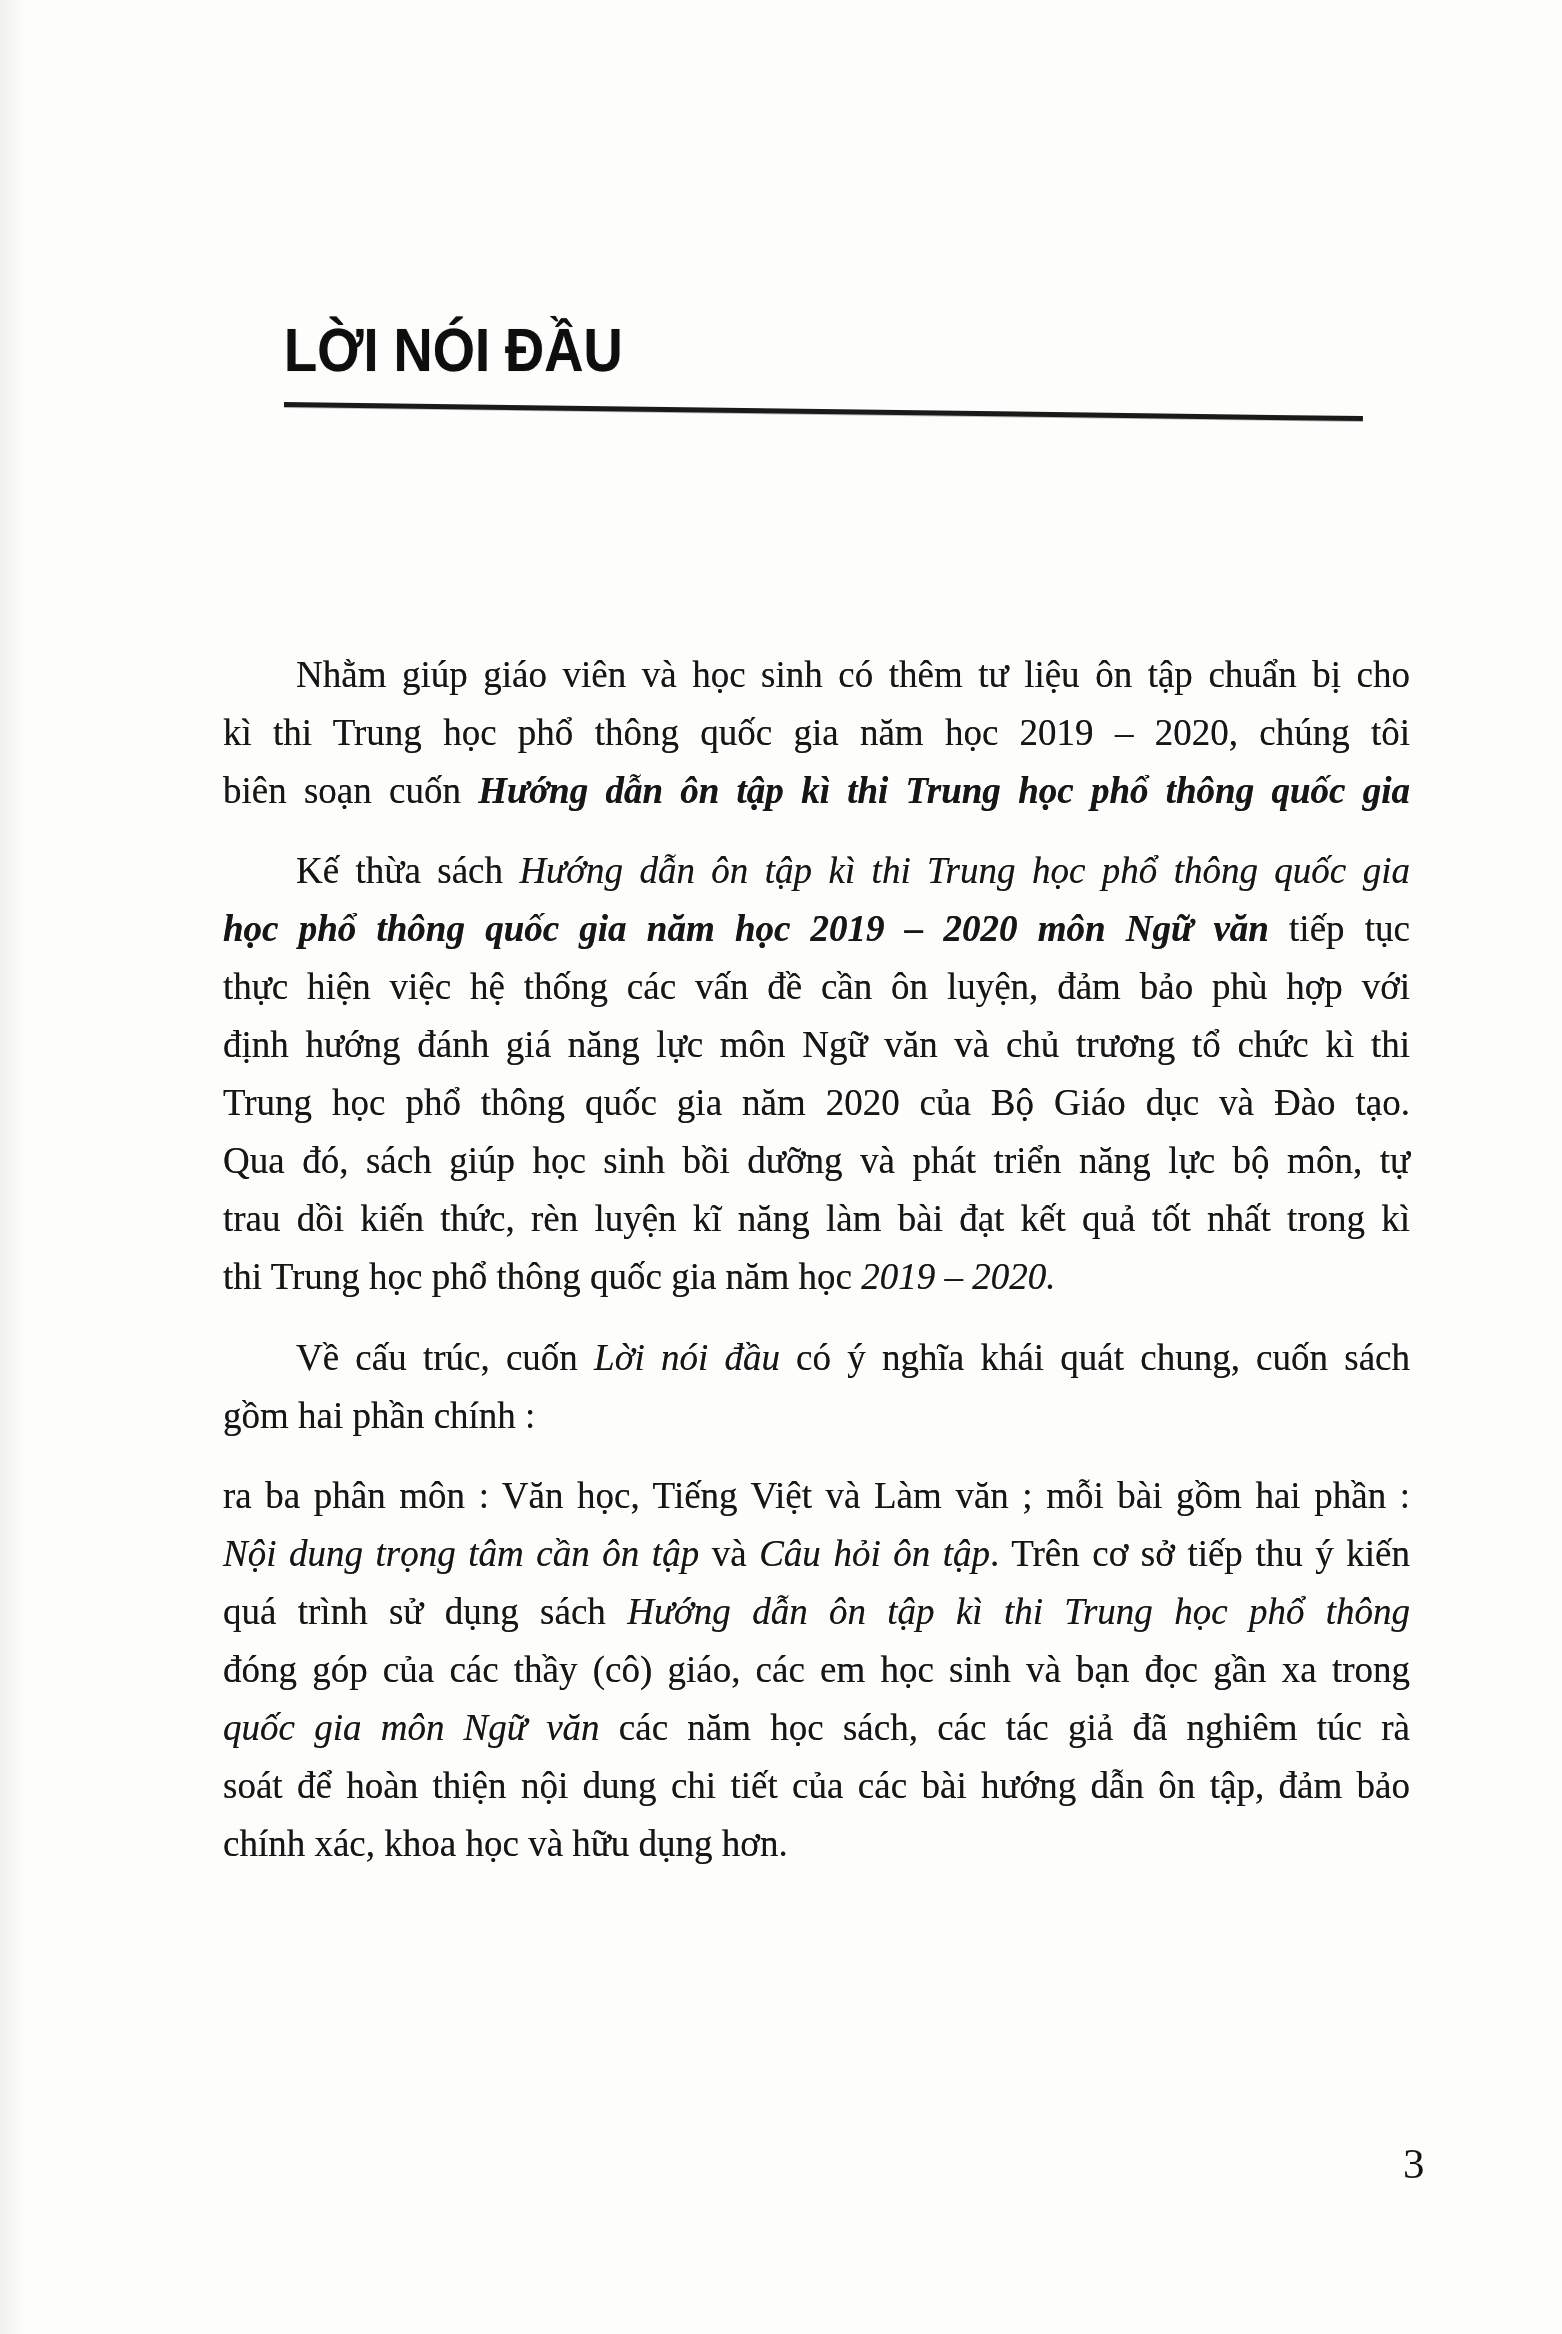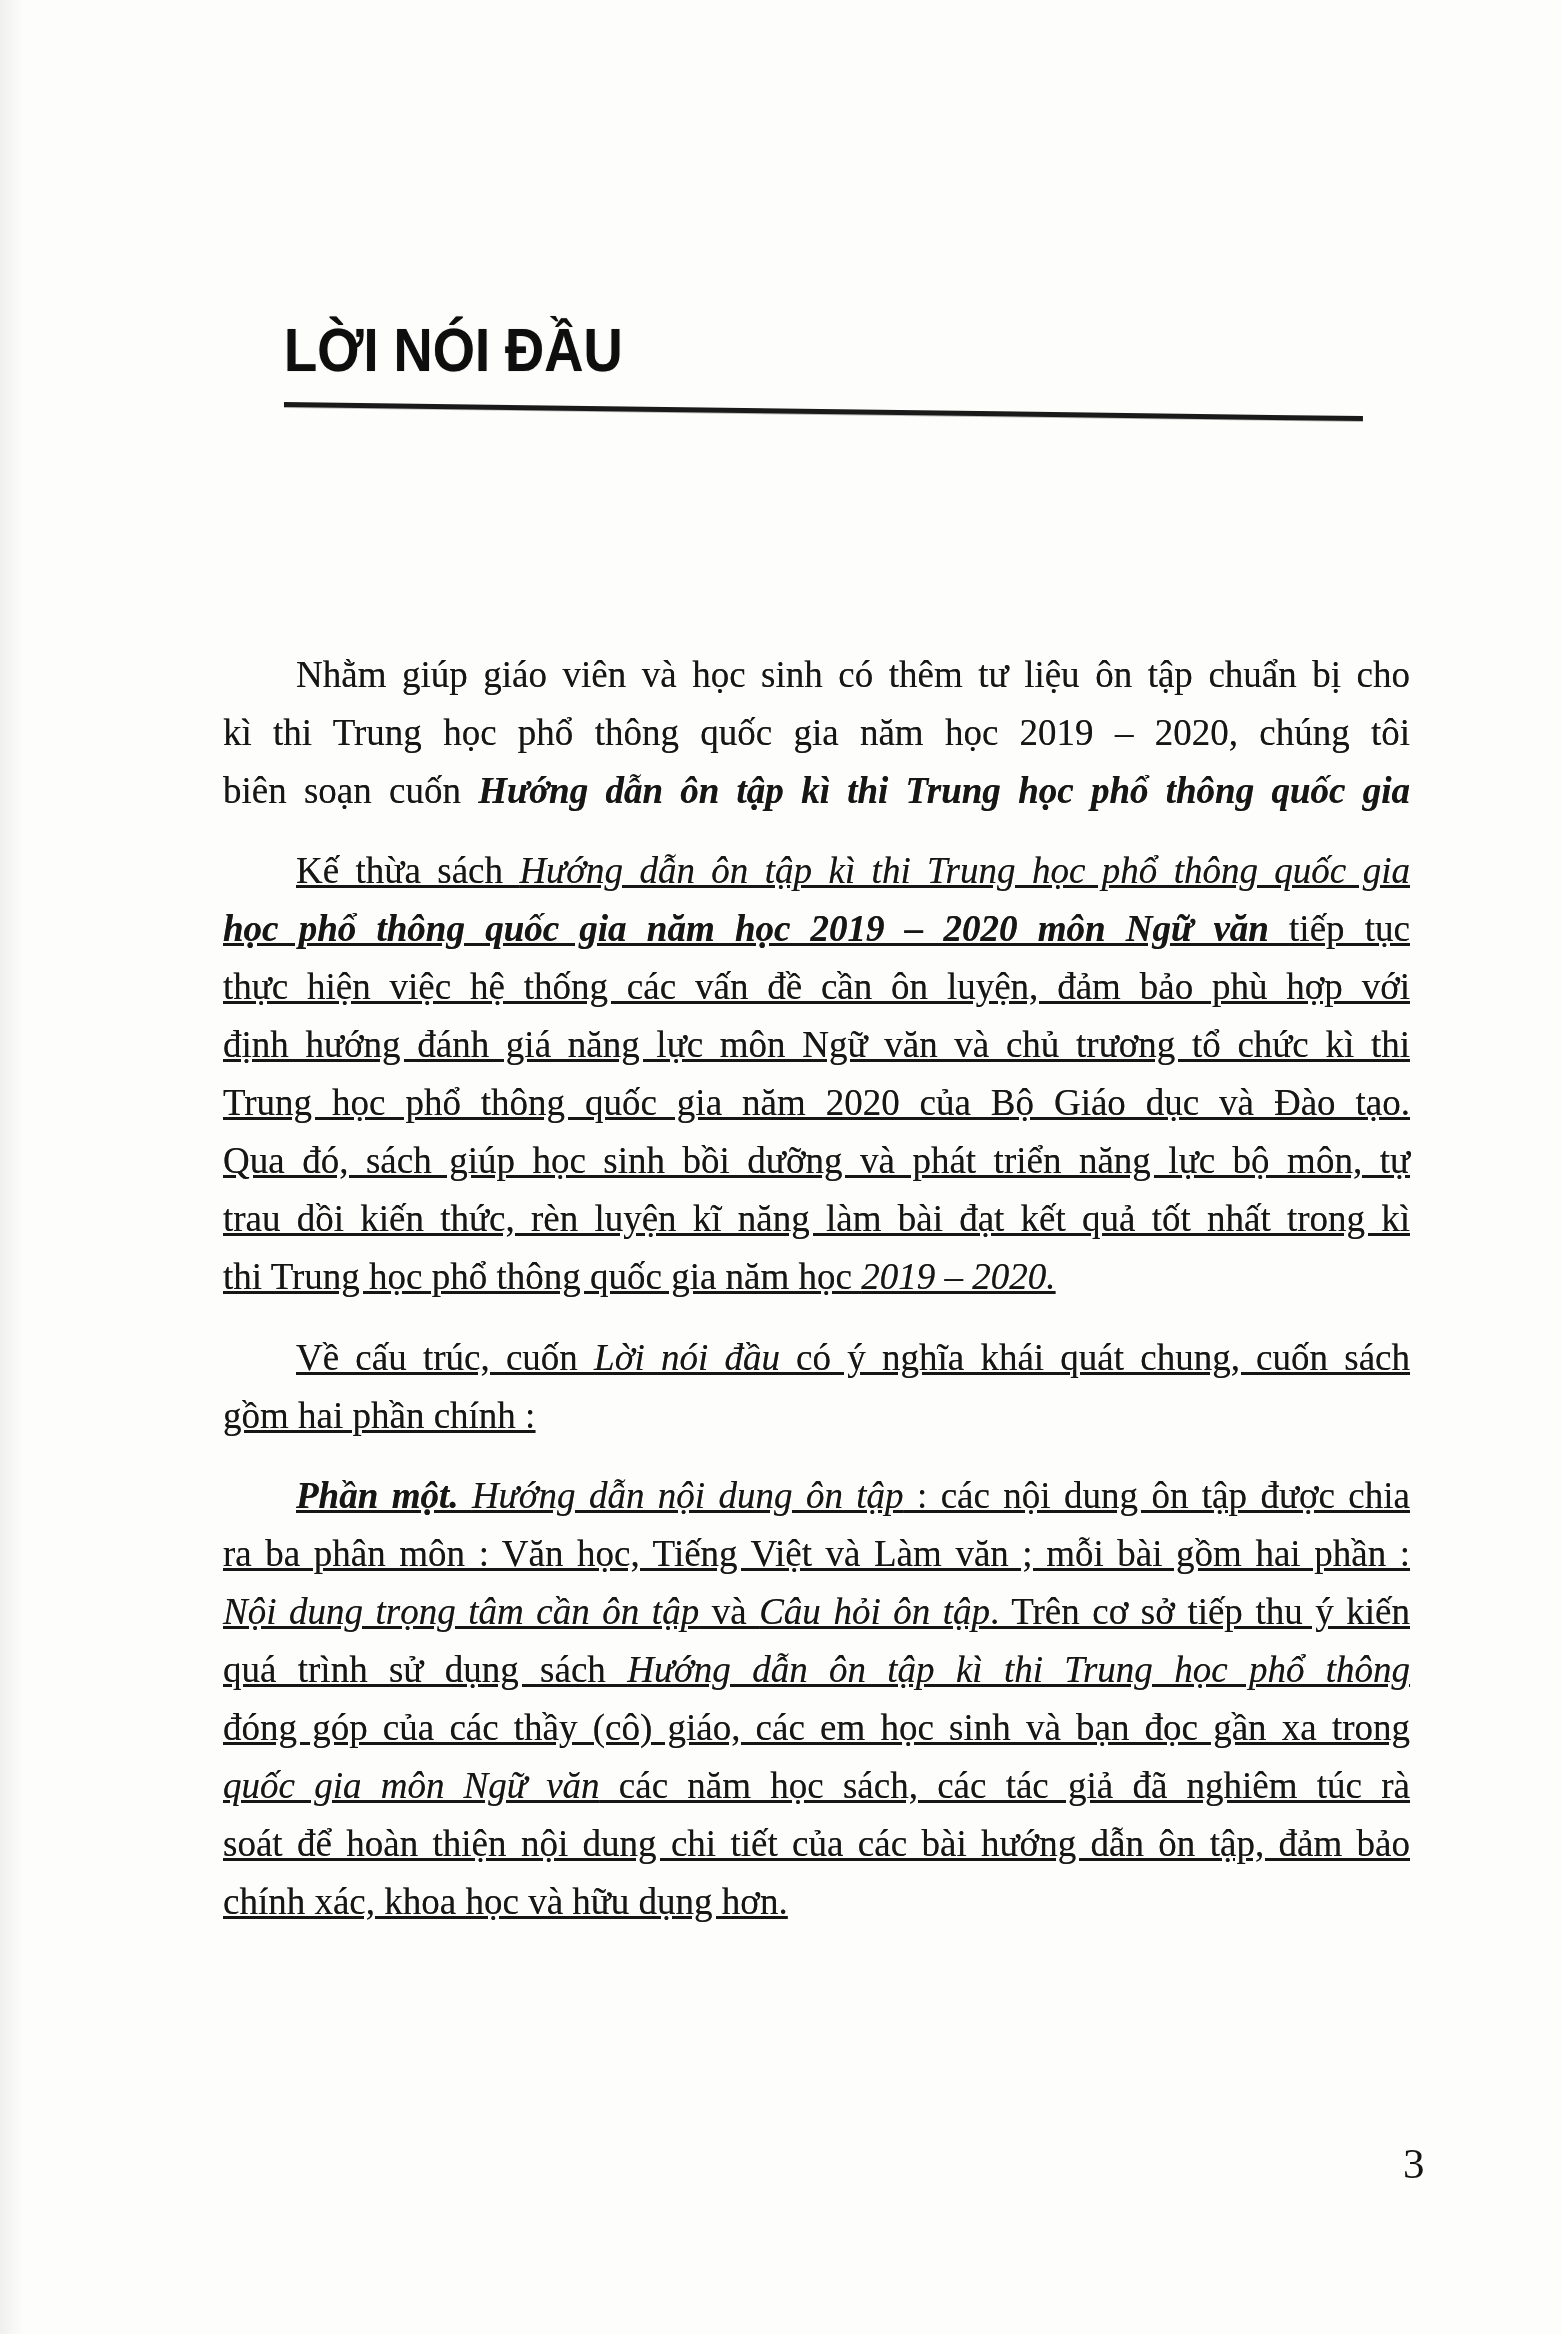--- a/index.html
+++ b/index.html
@@ -47,21 +47,21 @@
   .content {
     position: absolute;
     left: 207px;
     top: 630px;
     width: 1219px;
     font-size: 37px;
     line-height: 58px;
     text-shadow: 0 0 0.6px rgba(0,0,0,0.6);
   }
   .para { margin: 16px; }
-  .para + .para { margin-top: 22.4px; text-decoration: underline; }
+  .para + .para { margin-top: 22.4px; }
   .line {
     text-align: justify;
     text-align-last: justify;
   }
   .line.last {
     text-align: left;
     text-align-last: left;
   }
   .line.indent { text-indent: 73px; }
   .run.n { font-style: normal; font-weight: normal; }
@@ -96,21 +96,20 @@
         <div class="line"><span class="run n">Trung học phổ thông quốc gia năm 2020 của Bộ Giáo dục và Đào tạo.</span></div>
         <div class="line"><span class="run n">Qua đó, sách giúp học sinh bồi dưỡng và phát triển năng lực bộ môn, tự</span></div>
         <div class="line"><span class="run n">trau dồi kiến thức, rèn luyện kĩ năng làm bài đạt kết quả tốt nhất trong kì</span></div>
         <div class="line last"><span class="run n">thi Trung học phổ thông quốc gia năm học </span><span class="run i">2019 – 2020.</span></div>
       </div>
       <div class="para">
         <div class="line indent"><span class="run n">Về cấu trúc, cuốn </span><span class="run i">Lời nói đầu</span><span class="run n"> có ý nghĩa khái quát chung, cuốn sách</span></div>
         <div class="line last"><span class="run n">gồm hai phần chính :</span></div>
       </div>
       <div class="para">
-        <div class="line indent"><span class="run bi">Phần một. </span><span class="run i">Hướng dẫn nội dung ôn tập</span><span class="run n"> : các nội dung ôn tập được chia</span></div>
         <div class="line"><span class="run n">ra ba phân môn : Văn học, Tiếng Việt và Làm văn ; mỗi bài gồm hai phần :</span></div>
         <div class="line"><span class="run i">Nội dung trọng tâm cần ôn tập</span><span class="run n"> và </span><span class="run i">Câu hỏi ôn tập</span><span class="run n">. Trên cơ sở tiếp thu ý kiến</span></div>
         <div class="line"><span class="run n">quá trình sử dụng sách </span><span class="run i">Hướng dẫn ôn tập kì thi Trung học phổ thông</span></div>
         <div class="line"><span class="run n">đóng góp của các thầy (cô) giáo, các em học sinh và bạn đọc gần xa trong</span></div>
         <div class="line"><span class="run i">quốc gia môn Ngữ văn</span><span class="run n"> các năm học sách, các tác giả đã nghiêm túc rà</span></div>
         <div class="line"><span class="run n">soát để hoàn thiện nội dung chi tiết của các bài hướng dẫn ôn tập, đảm bảo</span></div>
         <div class="line last"><span class="run n">chính xác, khoa học và hữu dụng hơn.</span></div>
       </div>
     </div>
   <div class="page-number">3</div>

